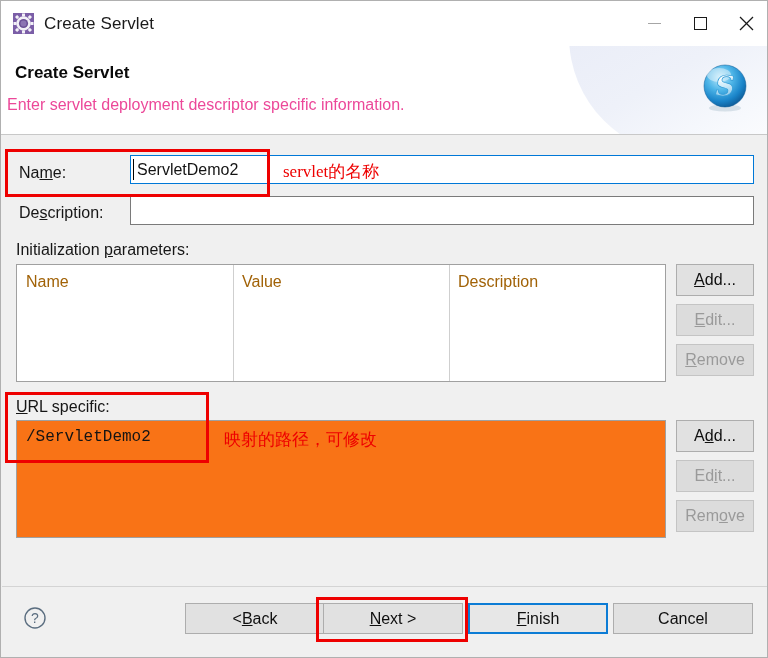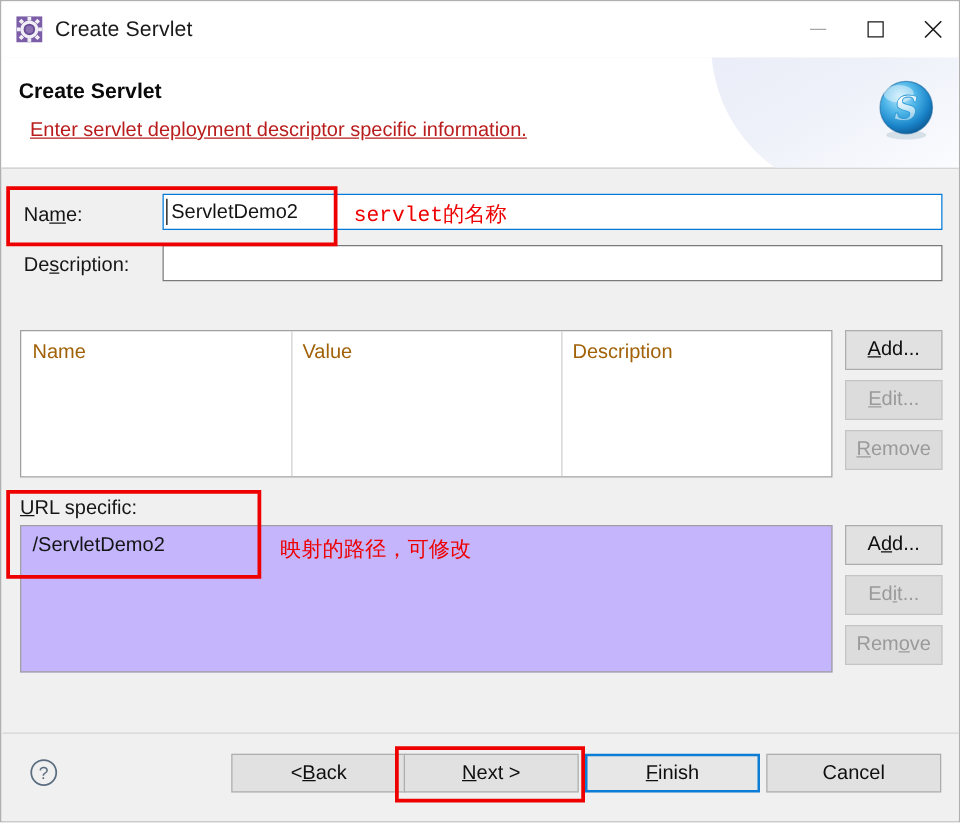--- a/index.html
+++ b/index.html
@@ -59,22 +59,22 @@
     position: absolute; right: -30px; top: -40px;
     width: 230px; height: 150px;
     background: linear-gradient(150deg, #e9ecf7 0%, #eef1f9 45%, #f7f9fd 75%, #ffffff 100%);
     border-radius: 0 0 0 120px;
   }
   #banner-title {
     position: absolute; left: 14px; top: 17px;
     font-size: 17px; font-weight: bold; color: #0a0a0a;
   }
   #banner-desc {
-    position: absolute; left: 23px; top: 50px;
-    font-size: 16px; color: #b91c1c; text-decoration: underline;
+    position: absolute; left: 6px; top: 50px;
+    font-size: 16px; color: #ec4899;
   }
   #banner-logo {
     position: absolute; right: 18px; top: 15px;
     width: 52px; height: 52px;
   }
 
   
   #content {
     position: absolute; left: 1px; top: 135px;
     width: 766px; height: 450px;
@@ -98,21 +98,21 @@
     padding: 0 0 0 6px;
     outline: none;
   }
   #name-caret {
     position: absolute; left: 131px; top: 23px;
     width: 1px; height: 21px; background: #000;
   }
   #name-annotation {
     position: absolute; left: 281px; top: 24px;
     font-size: 17px; color: #ee0000;
-    font-family: Liberation Mono, monospace;
+    font-family: Liberation Serif, serif;
   }
 
   
   #desc-label { position: absolute; left: 17px; top: 68px; }
   #desc-input {
     position: absolute; left: 128px; top: 60px;
     width: 624px; height: 29px;
     background: #ffffff;
     border: 1px solid #7a7a7a;
     font-family: "Liberation Sans", sans-serif;
@@ -152,22 +152,23 @@
     color: #9a9a9a;
     background: #dcdcdc;
     border-color: #c4c4c4;
   }
 
   
   #url-label { position: absolute; left: 14px; top: 262px; }
   #url-list {
     position: absolute; left: 14px; top: 284px;
     width: 650px; height: 118px;
-    background: #c4b5fd;
+    background: #f97316;
     border: 1px solid #a0a0a0;
+    font-family: Liberation Mono, monospace;
   }
   #url-row {
     position: absolute; left: 9px; top: 7px;
     font-size: 16px; color: #141414;
   }
   #url-annotation {
     position: absolute; left: 222px; top: 292px;
     font-size: 17px; color: #ee0000;
   }
 
@@ -278,20 +279,21 @@
   <div id="content">
 
     <div id="name-label" class="lbl"><span>Na</span><span class="mn">m</span><span>e:</span></div>
     <input id="name-input" type="text" value="ServletDemo2" style="">
     <span id="name-caret"></span>
     <div id="name-annotation">servlet的名称</div>
 
     <div id="desc-label" class="lbl"><span>De</span><span class="mn">s</span><span>cription:</span></div>
     <input id="desc-input" type="text" value="" style="">
 
+    <div id="init-label" class="lbl"><span>Initialization </span><span class="mn">p</span><span>arameters:</span></div>
 
     <div id="init-table">
       <span class="col-div" style="left:216px"></span>
       <span class="col-div" style="left:432px"></span>
       <span class="col-hdr" style="left:9px">Name</span>
       <span class="col-hdr" style="left:225px">Value</span>
       <span class="col-hdr" style="left:441px">Description</span>
     </div>
 
     <div class="side-btn" style="top:128px">

